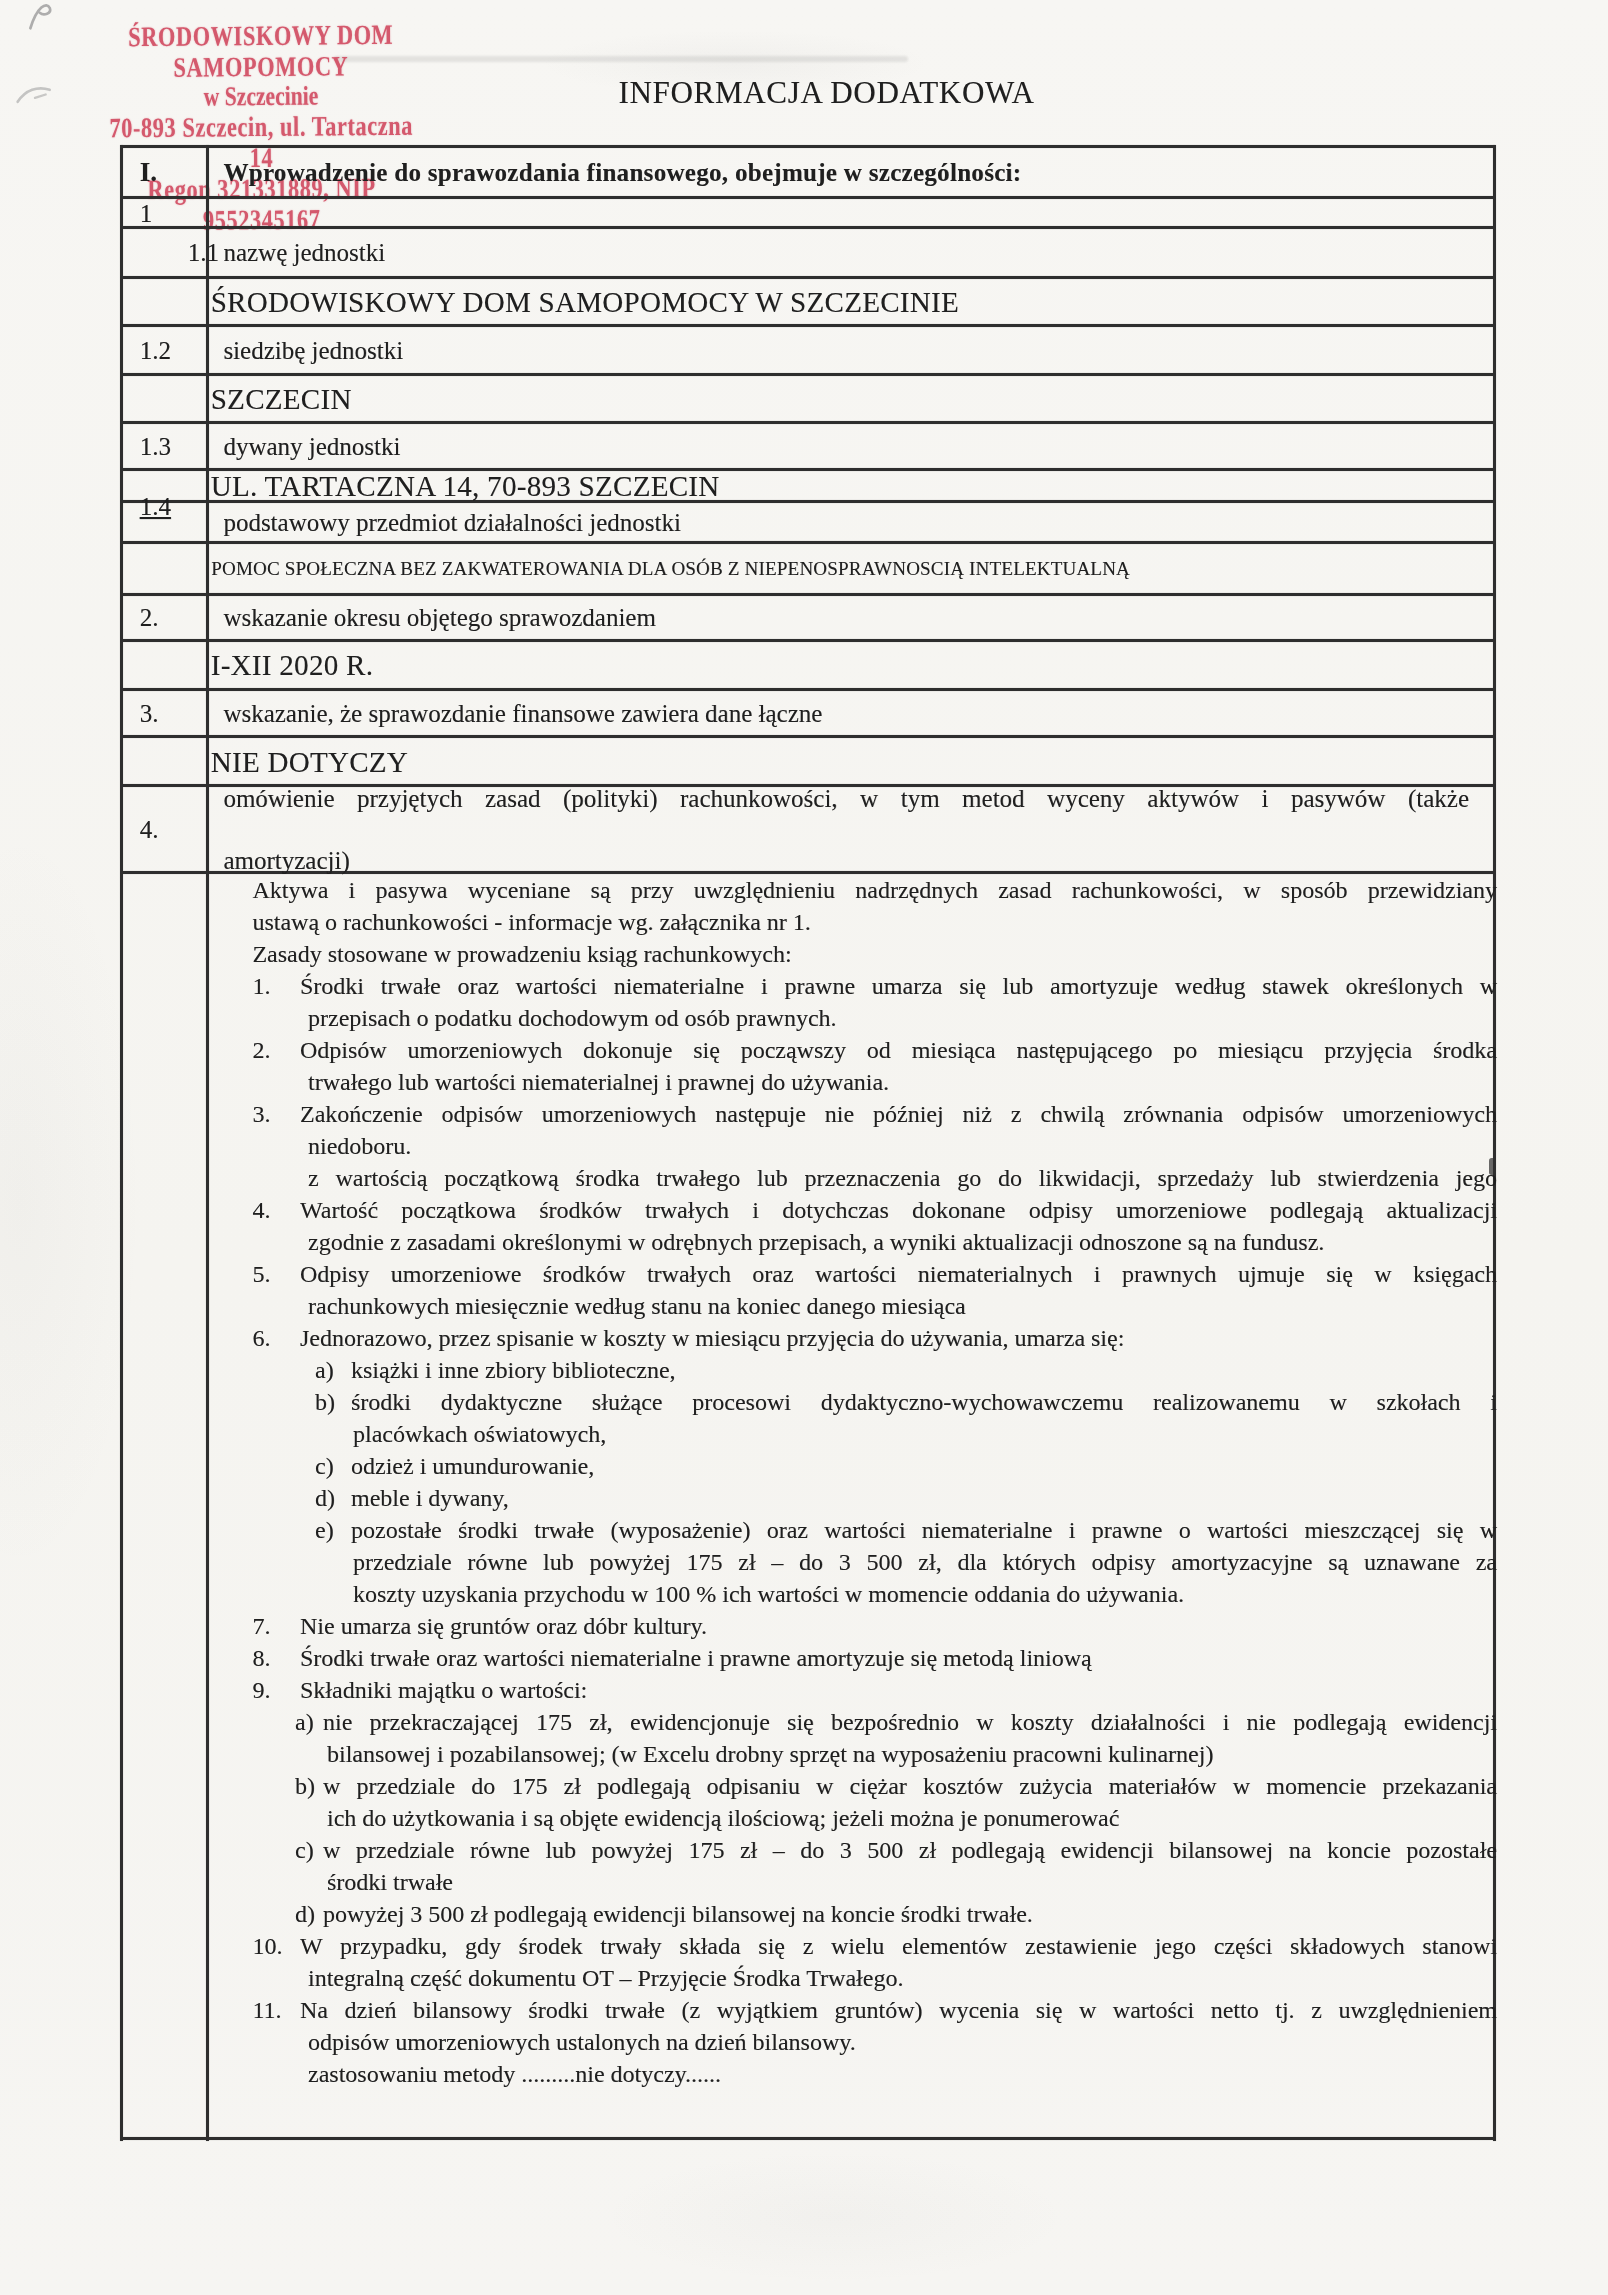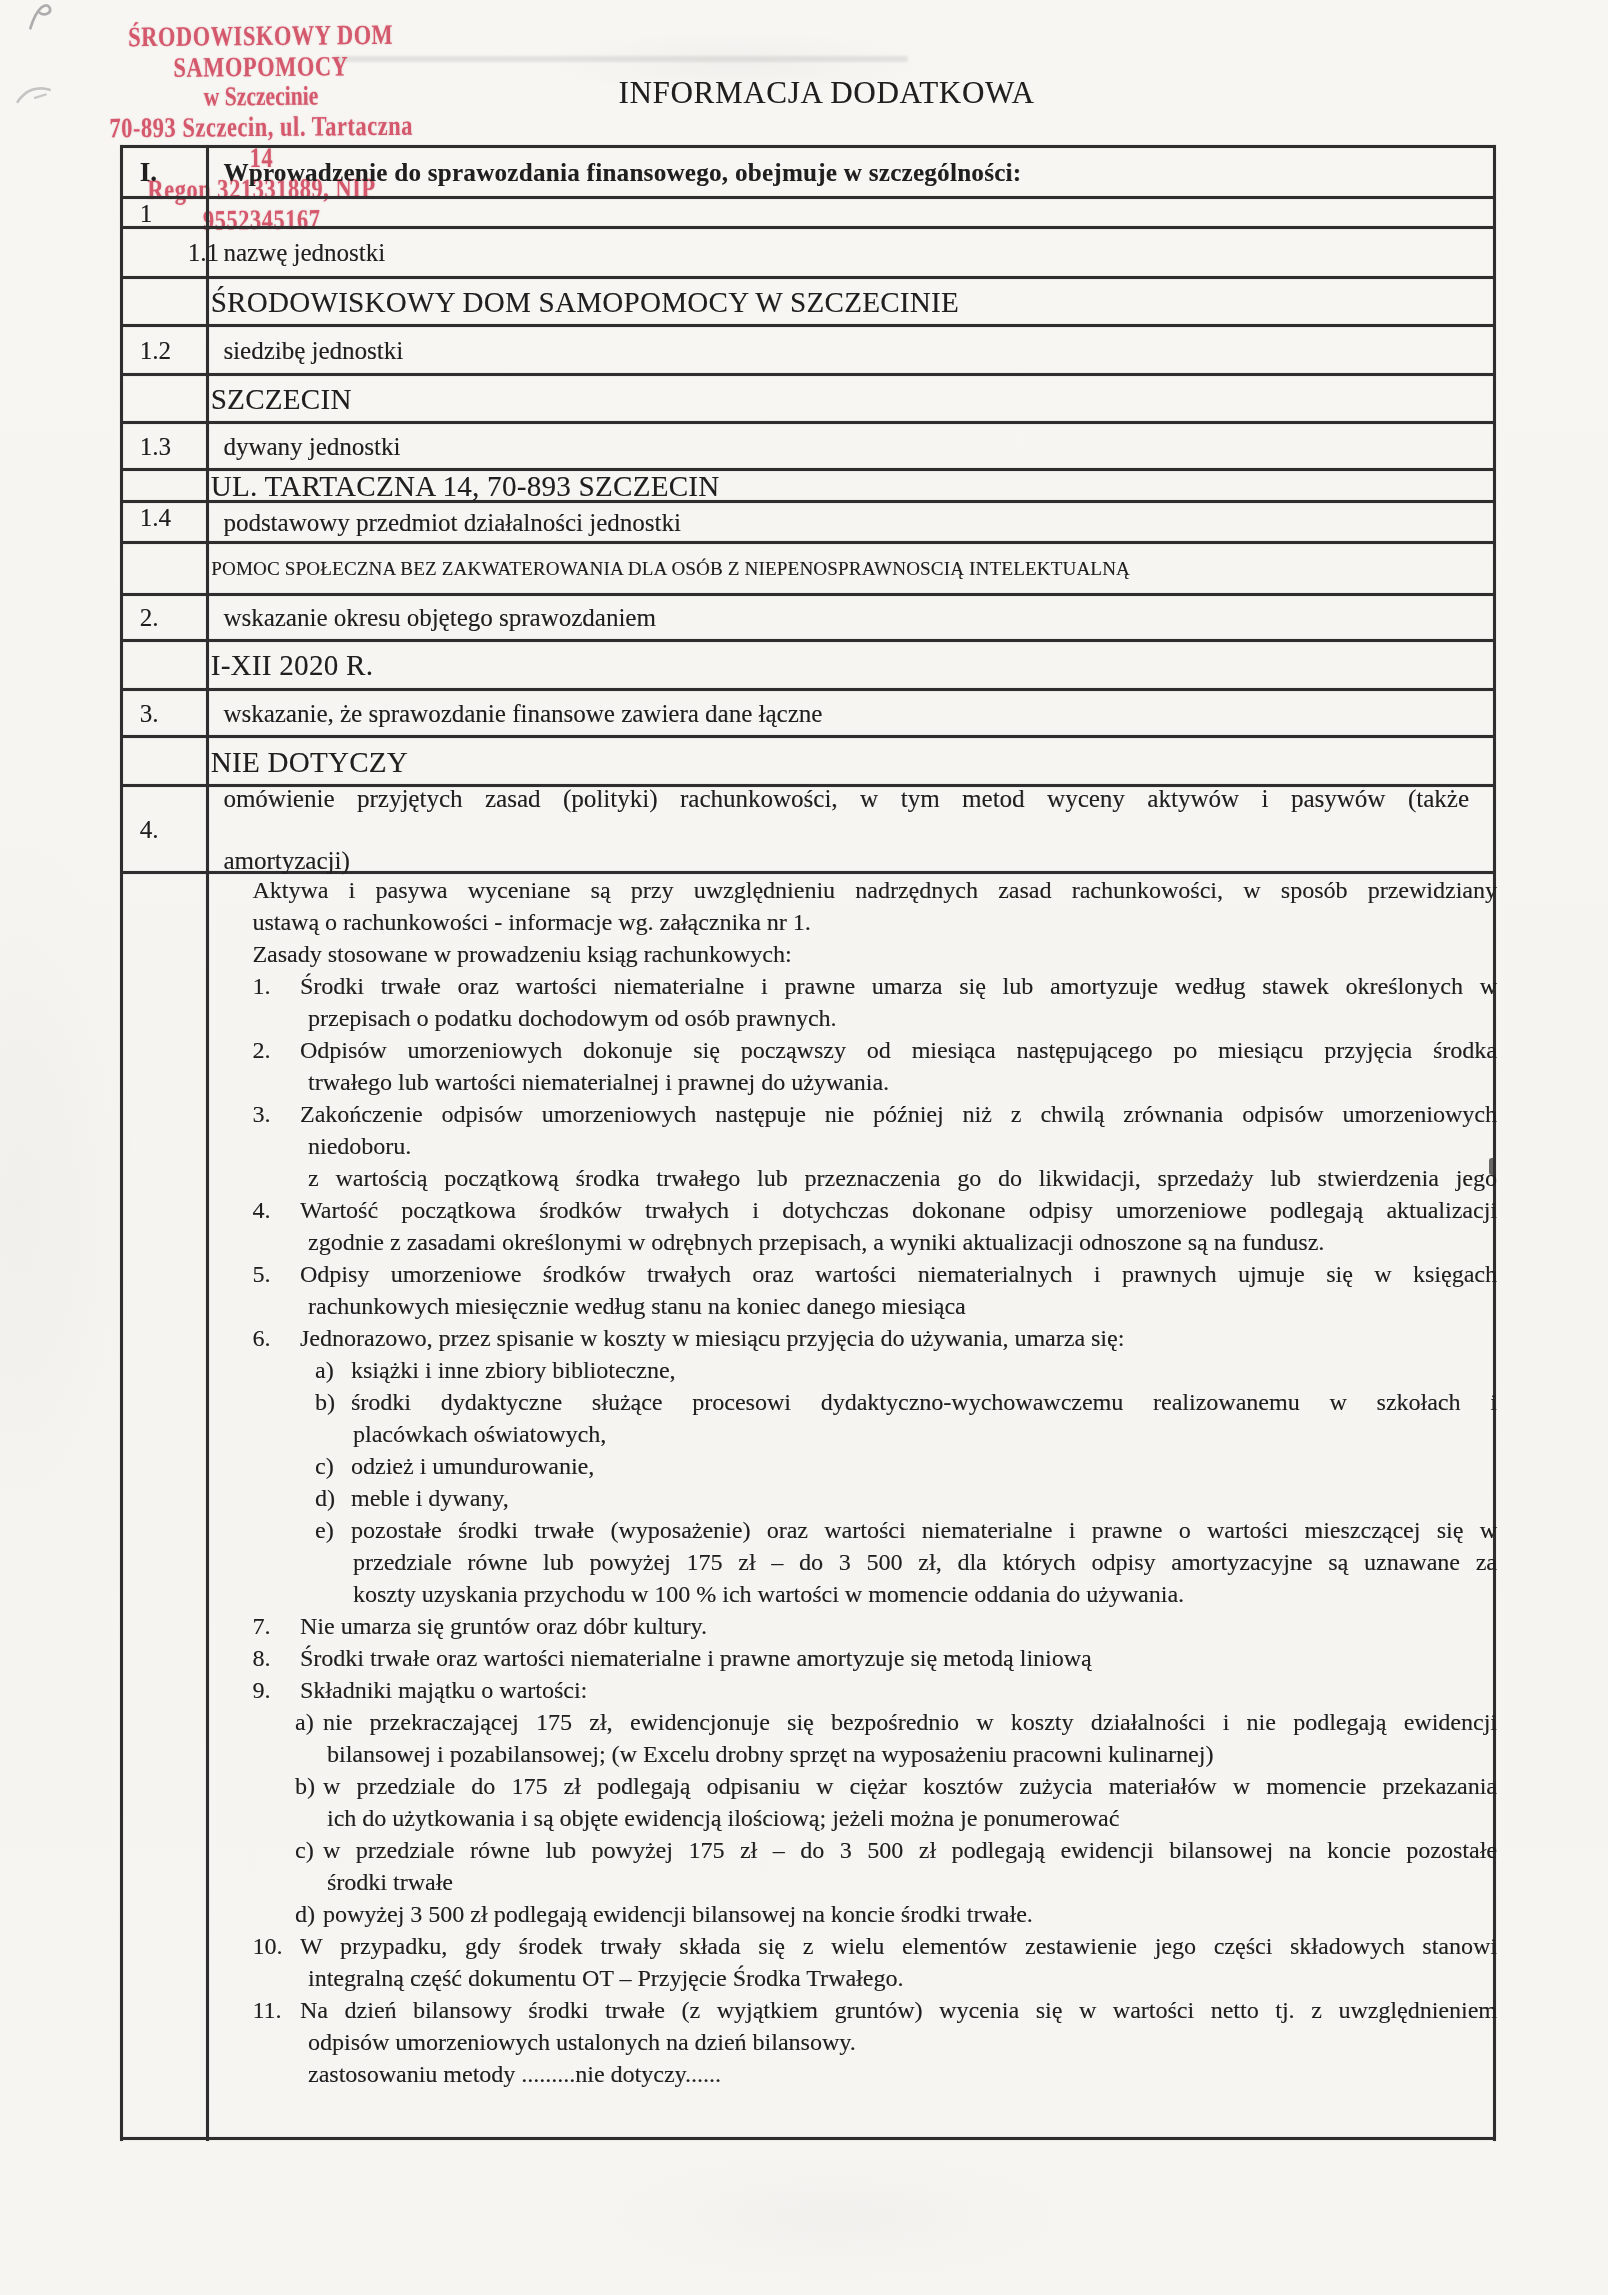--- a/index.html
+++ b/index.html
@@ -157,21 +157,21 @@
       <div class="cell numcell txt" style="top: 423px; height: 47px;">
         <span>1.3</span>
       </div>
       <div class="cell bodycell label txt" style="top: 423px; height: 47px;">
         <span>dywany jednostki</span>
       </div>
       <div class="cell numcell txt" style="top: 470px; height: 32px;"></div>
       <div class="cell bodycell value txt" style="top: 470px; height: 32px;">
         <span>UL. TARTACZNA 14, 70-893 SZCZECIN</span>
       </div>
-      <div class="cell numcell txt" style="top: 497px; height: 41px;">
+      <div class="cell numcell txt" style="top: 486px; height: 41px; text-decoration: underline;">
         <span>1.4</span>
       </div>
       <div class="cell bodycell label txt" style="top: 502px; height: 41px;">
         <span>podstawowy przedmiot działalności jednostki</span>
       </div>
       <div class="cell numcell txt" style="top: 543px; height: 52px;"></div>
       <div class="cell bodycell value_small txt" style="top: 543px; height: 52px;">
         <span>POMOC SPOŁECZNA BEZ ZAKWATEROWANIA DLA OSÓB Z NIEPENOSPRAWNOSCIĄ INTELEKTUALNĄ</span>
       </div>
       <div class="cell numcell txt" style="top: 595px; height: 46px;">

